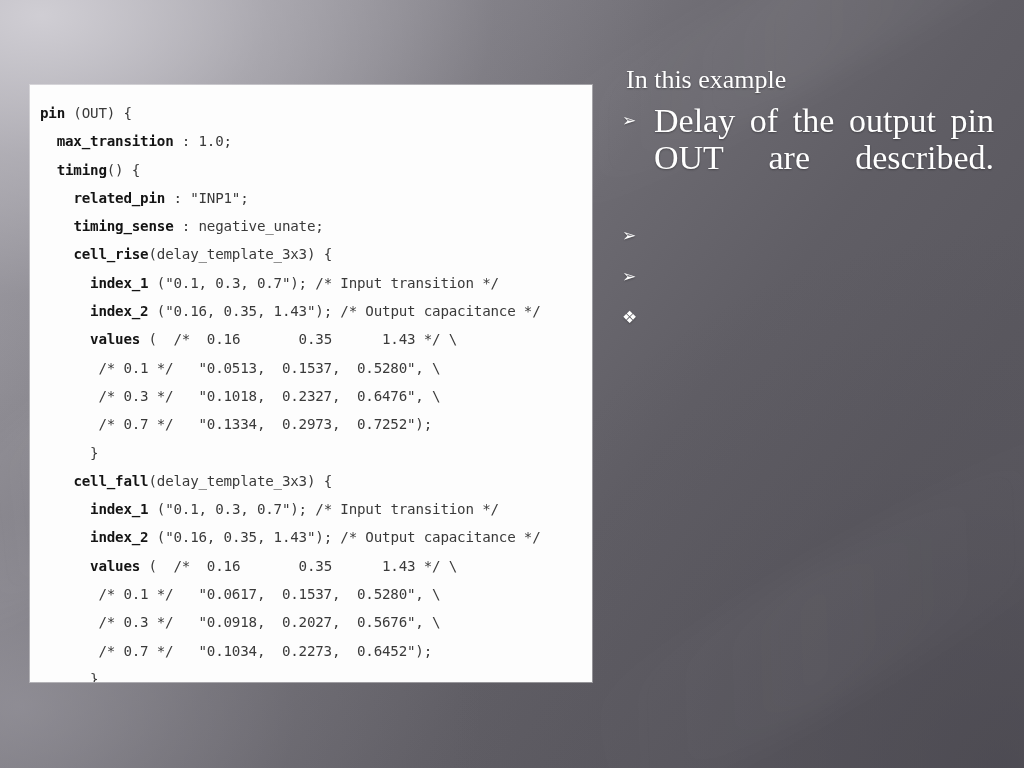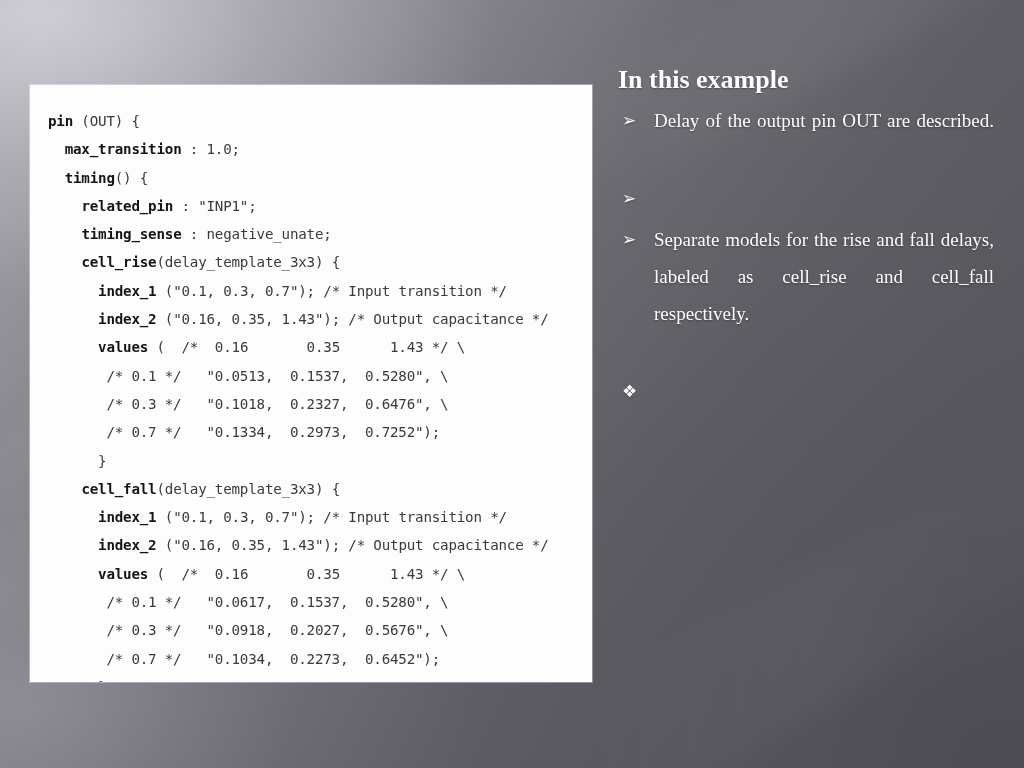--- a/index.html
+++ b/index.html
@@ -39,21 +39,21 @@
     position: absolute;
     left: 30px;
     top: 85px;
     width: 562px;
     height: 597px;
     background: #fdfdfd;
     box-shadow: 0 0 0 1px rgba(255,255,255,0.35);
     overflow: hidden;
   }
   #code-listing {
-    margin: 12px;
+    margin: 4px;
     padding: 10px 0 0 6px;
     font-family: "DejaVu Sans Mono", "Liberation Mono", monospace;
     font-size: 14.2px;
     line-height: 28.3px;
     color: #3a3a3a;
     white-space: pre;
     letter-spacing: -0.2px;
   }
   #code-listing .ln { display: block; height: 28.3px; }
   #code-listing .kw { font-weight: bold; color: #141414; }
@@ -62,22 +62,22 @@
   #text-panel {
     position: absolute;
     left: 612px;
     top: 64px;
     width: 382px;
   }
   #intro-heading {
     color: #ffffff;
     font-size: 26px;
     line-height: 32px;
-    margin: 0 0 6px 6px;
-    font-weight: bold;
+    margin: 0 0 6px 14px;
+    font-weight: normal;
     text-shadow: 0 1px 2px rgba(0,0,0,0.35);
   }
   .bullet-row {
     display: flex;
     align-items: flex-start;
     margin-bottom: 4px;
   }
   .bullet-mark {
     flex: 0 0 auto;
     width: 42px;
@@ -85,21 +85,21 @@
     font-size: 17px;
     line-height: 37px;
     text-align: left;
     padding-left: 10px;
     box-sizing: border-box;
     text-shadow: 0 1px 2px rgba(0,0,0,0.3);
   }
   .bullet-text {
     flex: 1 1 auto;
     color: #ffffff;
-    font-size: 19px;
+    font-size: 34px;
     line-height: 37px;
     text-align: justify;
     text-shadow: 0 1px 2px rgba(0,0,0,0.35);
   }
   .bullet-text::after {
     content: "";
     display: inline-block;
     width: 100%;
   }
 </style>
@@ -121,21 +121,20 @@
     <div id="bullet-list">
         <div class="bullet-row">
           <span class="bullet-mark">➢</span>
           <span class="bullet-text">Delay of the output pin OUT are described.</span>
         </div>
         <div class="bullet-row">
           <span class="bullet-mark">➢</span>
         </div>
         <div class="bullet-row">
           <span class="bullet-mark">➢</span>
-          <span class="bullet-text">Separate models for the rise and fall delays, labeled as cell_rise and cell_fall respectively.</span>
         </div>
         <div class="bullet-row">
           <span class="bullet-mark">❖</span>
         </div>
       </div>
   </div>
 
 </div>
 
 </body></html>

